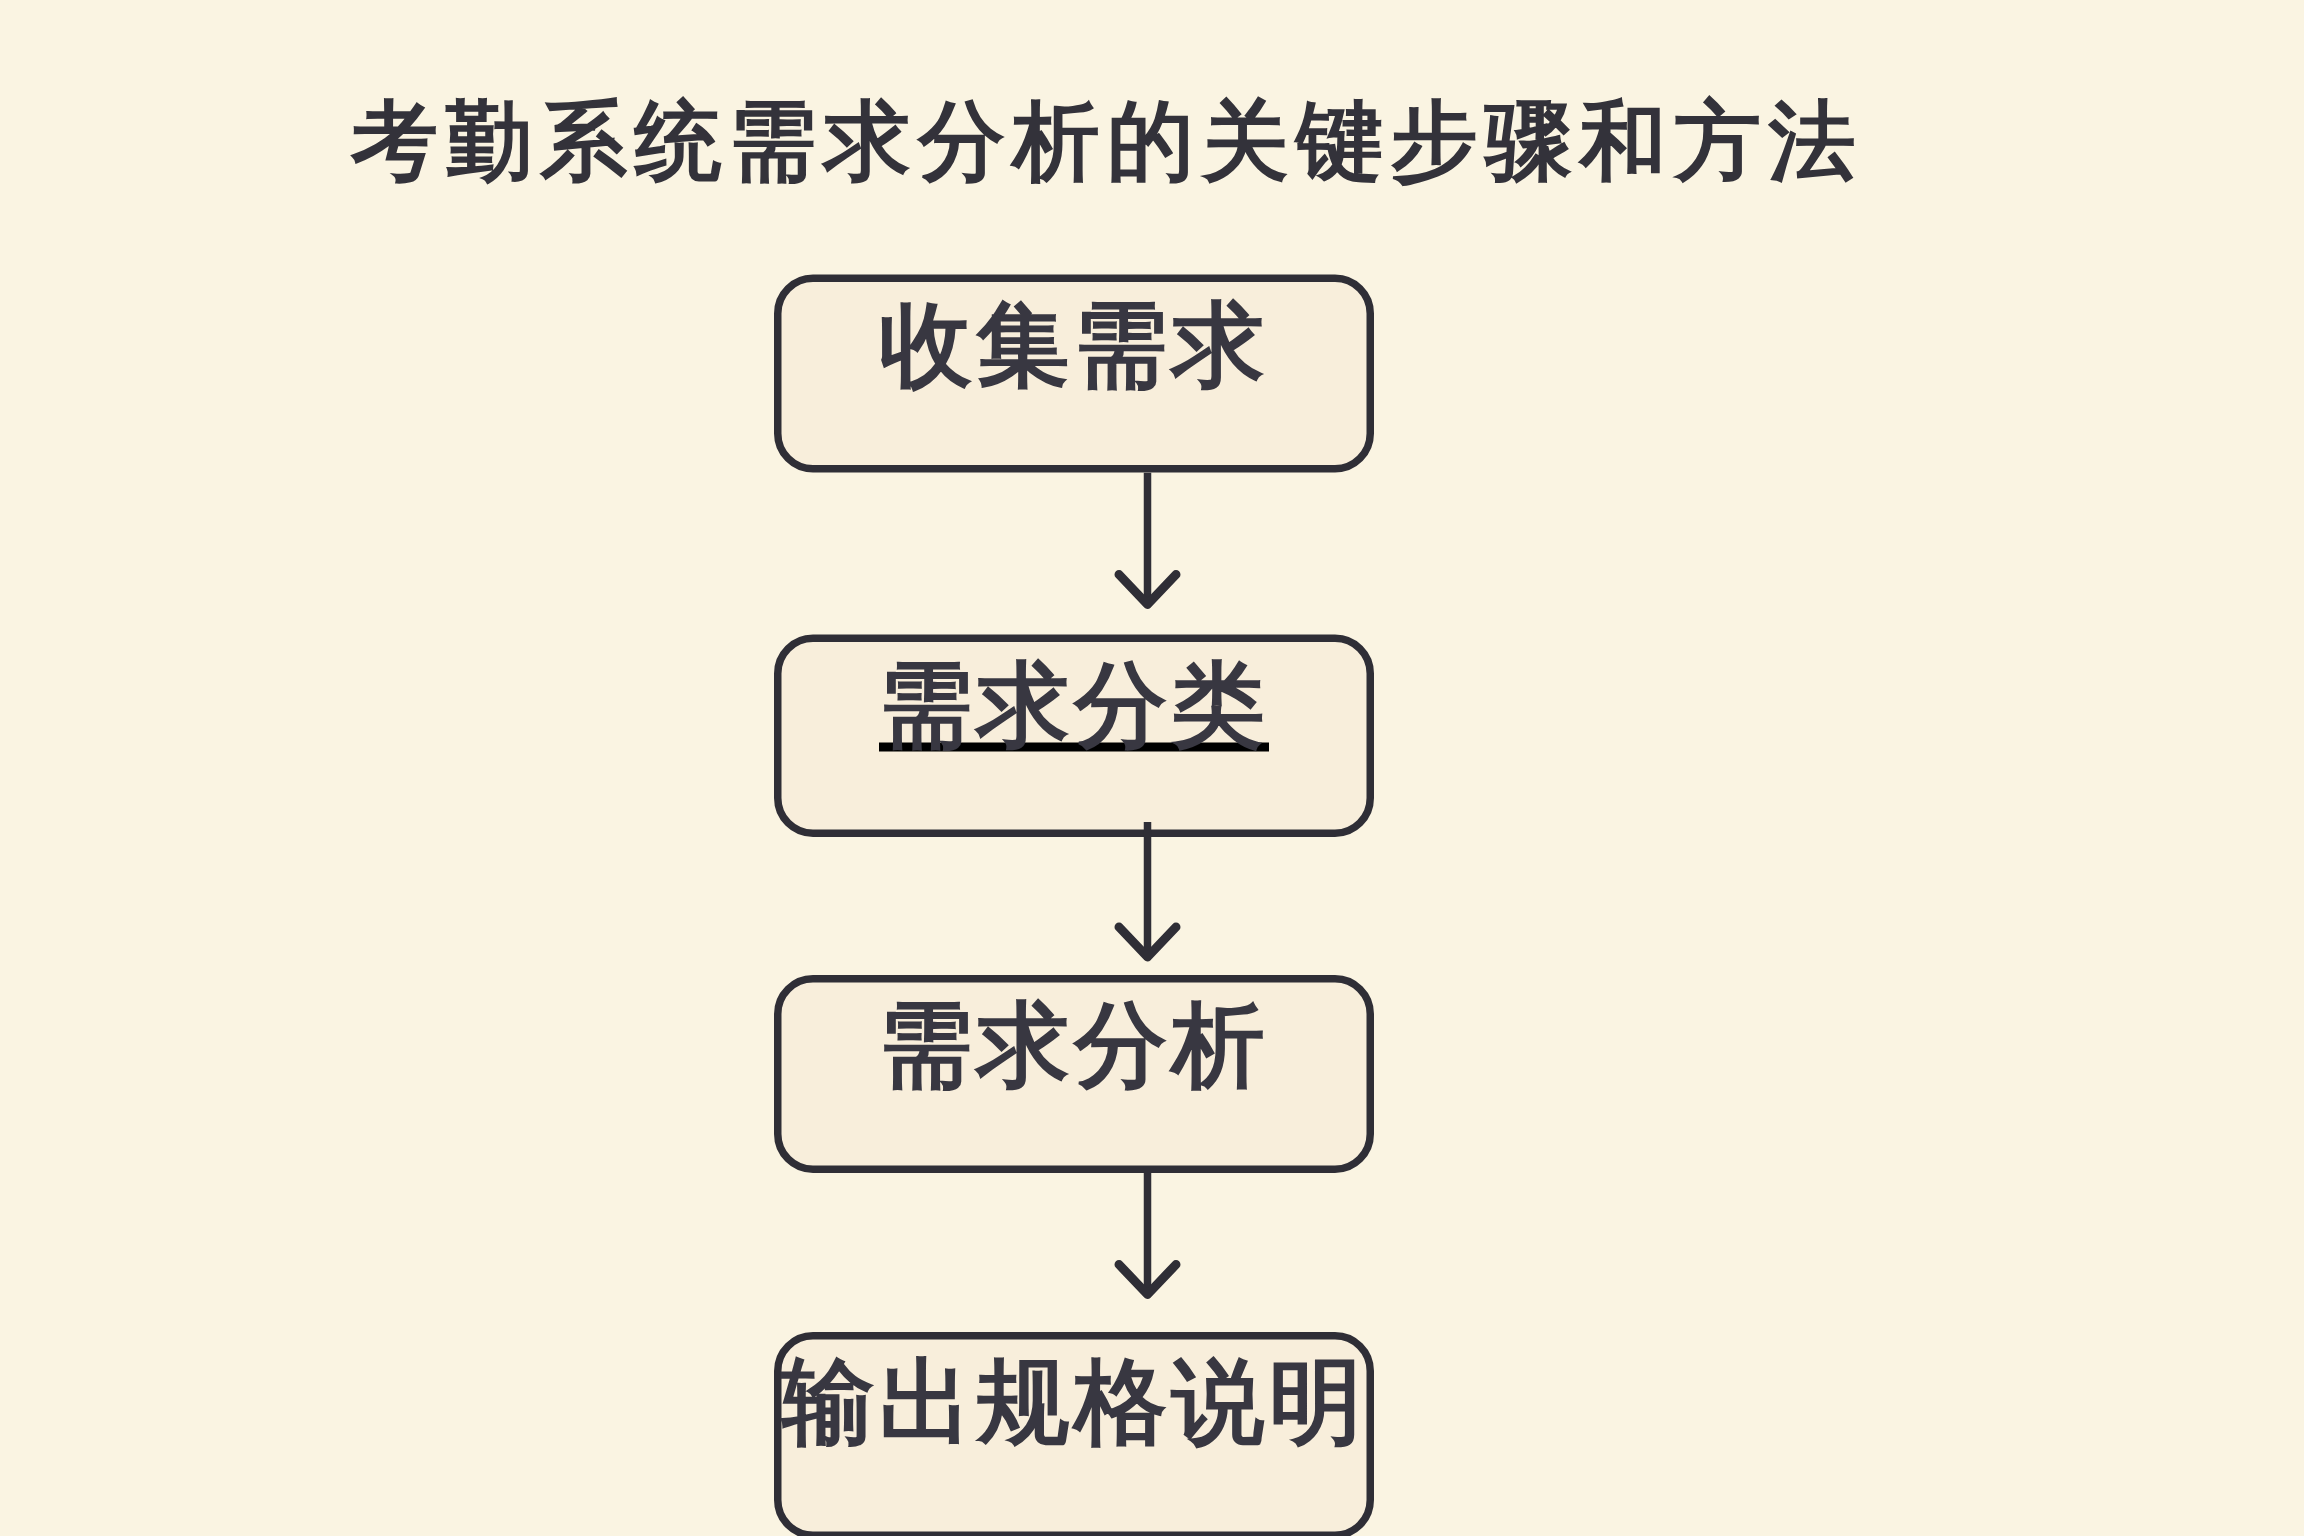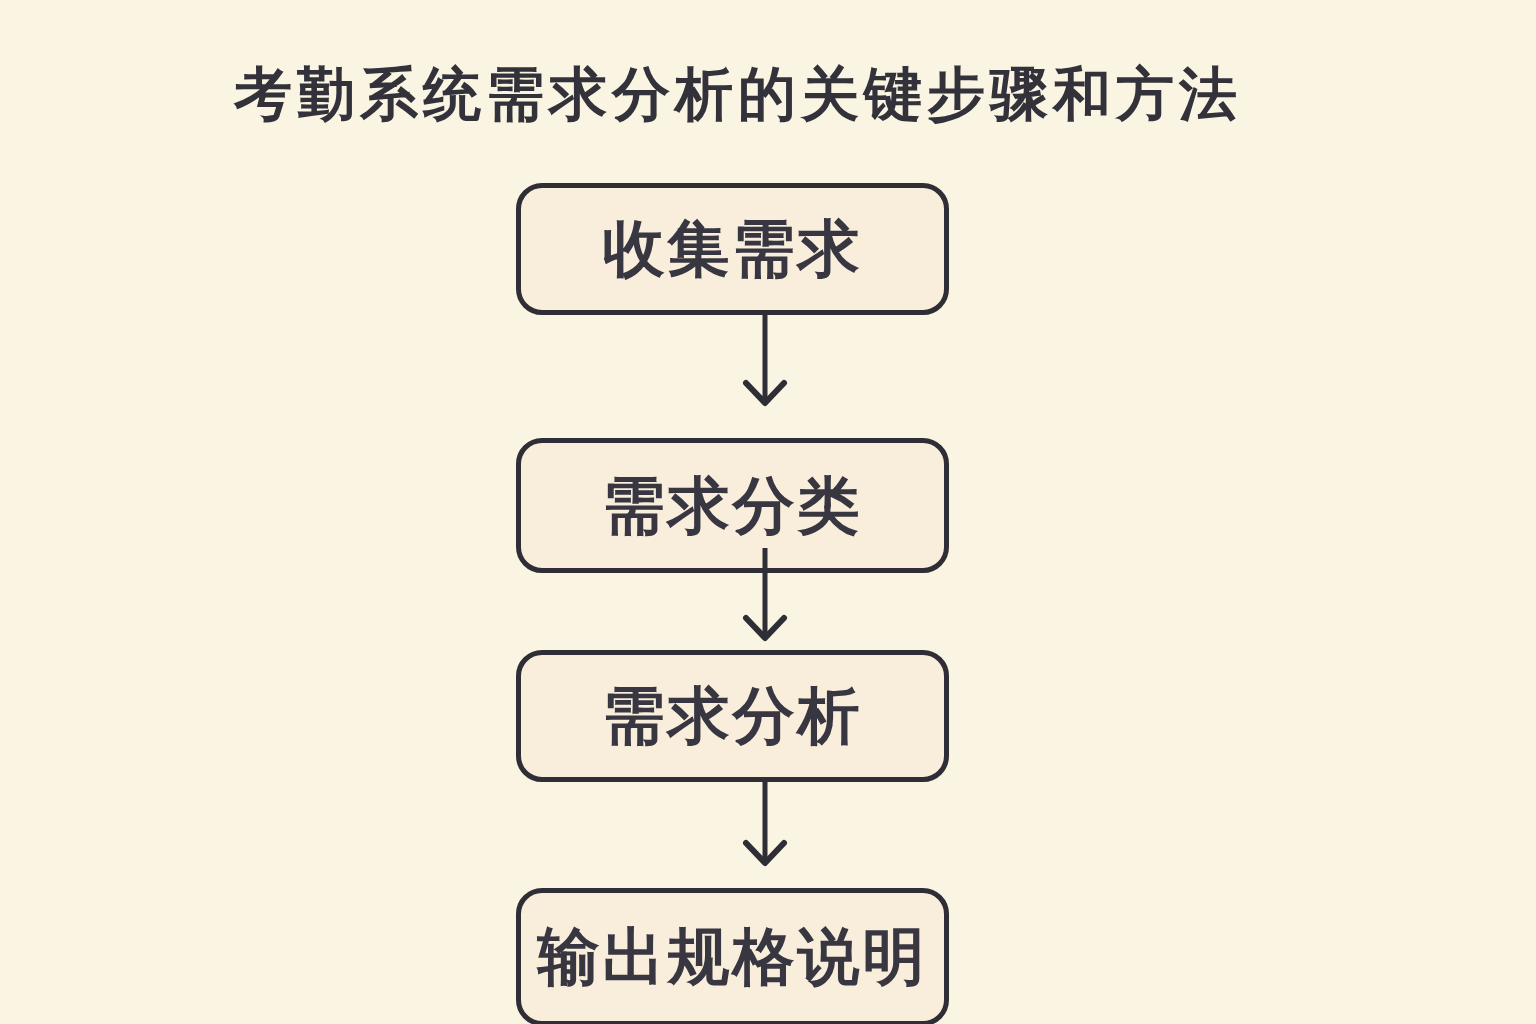--- a/index.html
+++ b/index.html
@@ -30,38 +30,38 @@
     text-align: center;
     font-size: 58px;
     font-weight: 900;
     letter-spacing: 5px;
     color: #33323A;
     white-space: nowrap;
   }
   .flow-box {
     position: absolute;
     left: 516px;
-    width: 433px;
+    width: 400px;
     box-sizing: border-box;
     background: #F8EEDB;
     border: 5px solid #2F2E36;
     border-radius: 26px;
     display: flex;
-    align-items: center;
+    align-items: flex-start;
     justify-content: center;
   }
   .flow-box .step-label {
     font-size: 62px;
     font-weight: 900;
     letter-spacing: 3px;
     color: #383741;
     white-space: nowrap;
   }
   .box-1 { top: 183px; height: 132px; }
-  .box-2 { top: 438px; height: 135px; }
+  .box-2 { top: 423px; height: 135px; text-decoration: underline; }
   .box-3 { top: 650px; height: 132px; font-family: Liberation Mono, monospace; }
   .box-4 { top: 875px; height: 138px; margin-top: 13px; }
   .arrow {
     position: absolute;
     left: 741px; 
   }
   .arrow-1 { top: 315px; }
   .arrow-2 { top: 548px; }
   .arrow-3 { top: 782px; }
   .arrow svg { display: block; }

